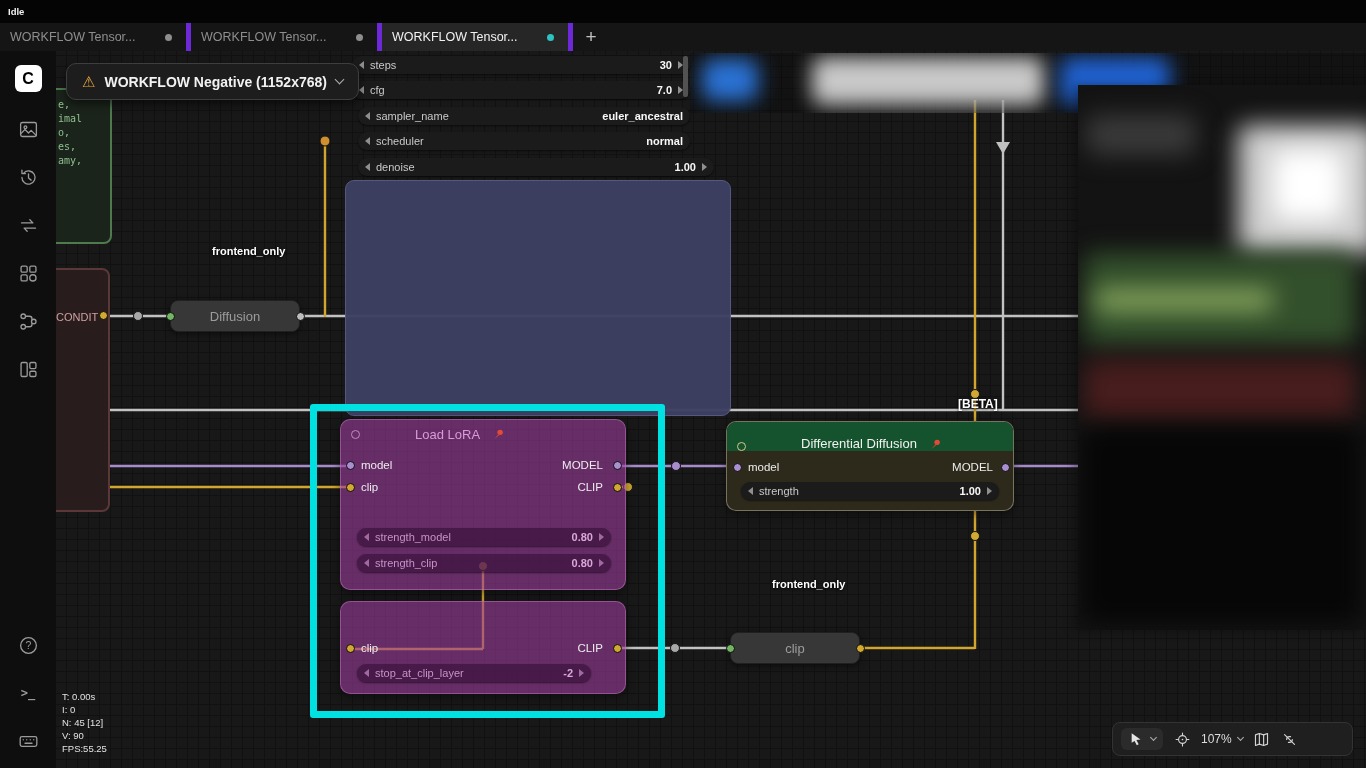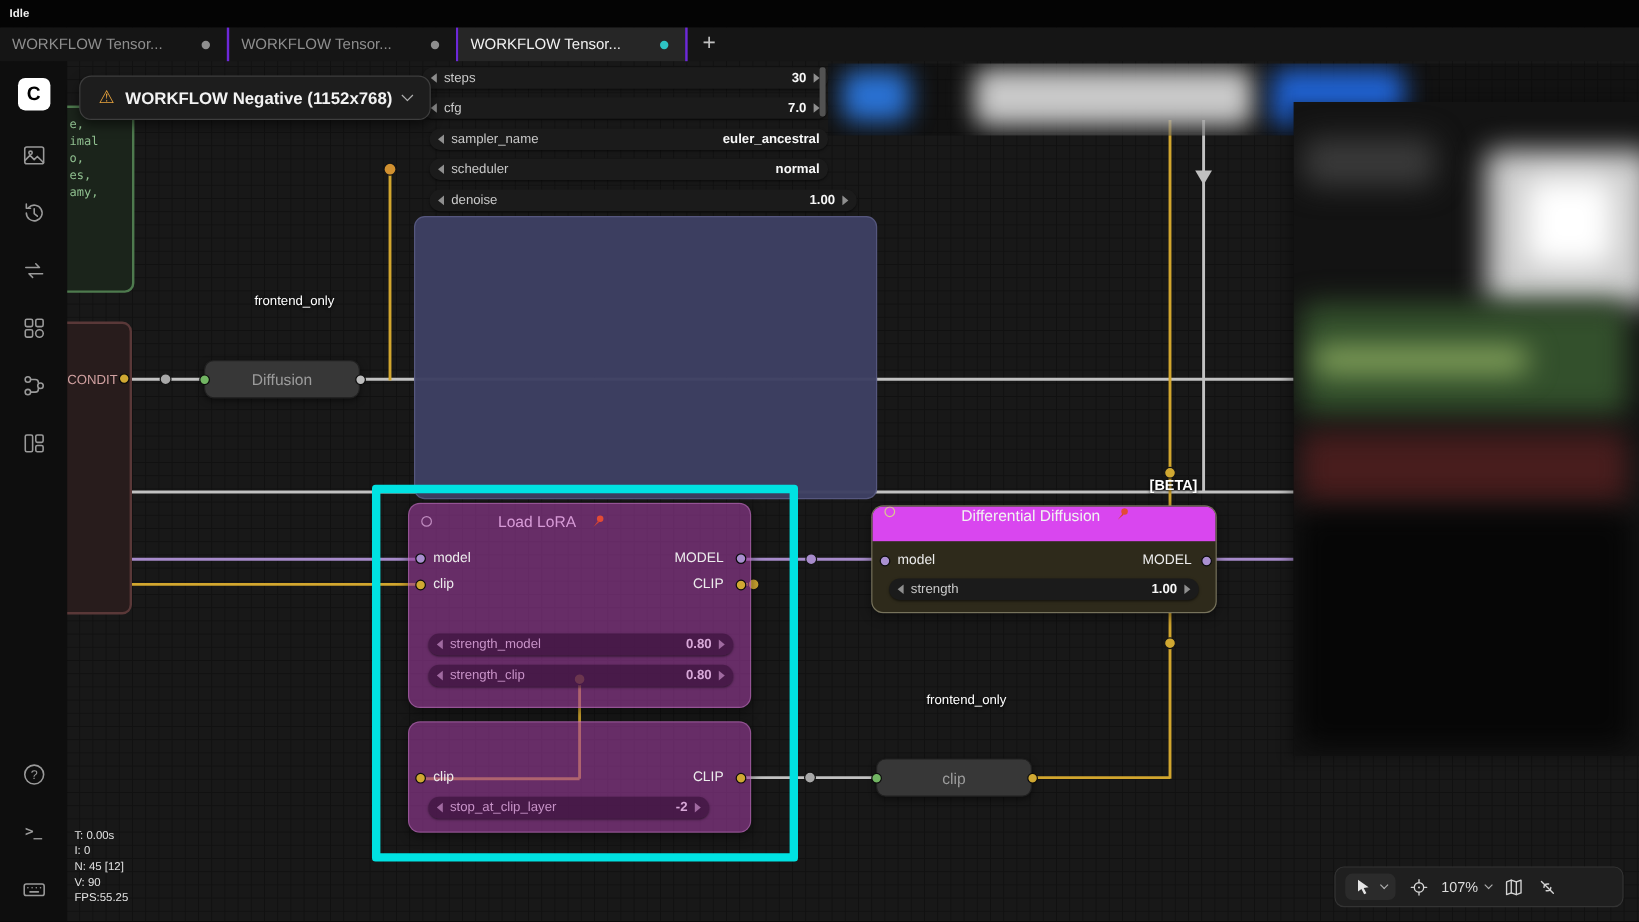--- a/index.html
+++ b/index.html
@@ -50,40 +50,40 @@
     border:2px solid #4e7a4e;border-radius:8px;padding:8px 0 0 16px;z-index:2;}
   .pline{display:block;font-family:"DejaVu Sans Mono",monospace;font-size:10px;color:#8fbf8f;line-height:14px;}
   .mnode{position:absolute;left:40px;top:268px;width:70px;height:244px;background:#281c1c;
     border:2px solid #5a3838;border-radius:8px;z-index:2;}
   .cond-label{position:absolute;right:10px;top:41px;width:42px;overflow:hidden;white-space:nowrap;
     text-align:right;font-size:11px;color:#d0a0a0;}
   .rnode{position:absolute;width:130px;height:32px;background:#373737;border:1px solid #202020;border-radius:8px;
     display:flex;align-items:center;justify-content:center;color:#9c9c9c;font-size:13px;
     box-shadow:0 2px 6px rgba(0,0,0,.5);z-index:2;}
   .diff{background:#2e2a1b;border:1px solid rgba(230,225,190,.4);overflow:hidden;}
-  .diff-head{background:#d946ef;height:29px;display:flex;align-items:flex-start;gap:7px;padding:0 10px;}
+  .diff-head{background:#14532d;height:29px;display:flex;align-items:flex-end;gap:7px;padding:0 10px;}
   .beta{position:absolute;left:958px;top:397px;font-size:12px;font-weight:700;color:#fff;
     text-shadow:0 1px 3px #000;z-index:2;}
-  .fo{position:absolute;font-size:11px;font-weight:400;color:#fff;text-shadow:0 1px 3px #000;z-index:2;}
+  .fo{position:absolute;font-size:11px;font-weight:700;color:#fff;text-shadow:0 1px 3px #000;z-index:2;}
   .cyanbox{position:absolute;left:310px;top:404px;width:355px;height:314px;border:7px solid #00e2e2;
     border-radius:3px;z-index:3;}
   
   .blur-strip{position:absolute;left:690px;top:53px;width:676px;height:60px;background:rgba(10,10,10,.45);
     overflow:hidden;z-index:4;}
   .blur-panel{position:absolute;left:1078px;top:85px;width:288px;height:545px;background:#131313;
     overflow:hidden;z-index:4;box-shadow:-4px 0 10px rgba(0,0,0,.35);}
   .blob{position:absolute;filter:blur(12px);border-radius:10px;}
   .blur-strip .blob{filter:blur(10px);}
   .stats{position:absolute;left:62px;top:690px;z-index:5;font-size:9.5px;color:#e2e2e2;line-height:13px;}
   
   .topstrip{position:absolute;left:0;top:0;width:1366px;height:23px;background:#040404;z-index:10;
     display:flex;align-items:center;padding-left:8px;}
   .idle{font-size:9.5px;font-weight:700;color:#f0f0f0;}
   .tabbar{position:absolute;left:0;top:23px;width:1366px;height:28px;background:#151515;z-index:10;display:flex;}
-  .tab{width:191px;display:flex;align-items:center;padding:0 14px 0 10px;border-right:2px solid #6d28d9;
+  .tab{width:191px;display:flex;align-items:center;padding:0 14px 0 10px;border-right:5px solid #6d28d9;
     color:#8e8e8e;font-size:12.5px;gap:8px;cursor:pointer;}
   .tab .tlabel{flex:1;white-space:nowrap;overflow:hidden;}
   .tab.active{background:#262626;color:#f2f2f2;}
   .tabdot{width:7px;height:7px;border-radius:50%;background:#8e8e8e;flex:none;}
   .tab.active .tabdot{background:#2ec3c3;}
   .newtab{width:36px;display:flex;align-items:center;justify-content:center;color:#c0c0c0;font-size:19px;cursor:pointer;}
   .sidebar{position:absolute;left:0;top:51px;width:56px;height:717px;background:#0e0e0e;z-index:10;
     display:flex;flex-direction:column;align-items:center;}
   .logo{margin-top:14px;width:27px;height:27px;background:#fff;border-radius:6px;display:flex;align-items:center;
     justify-content:center;font-weight:900;font-size:16px;color:#000;}

